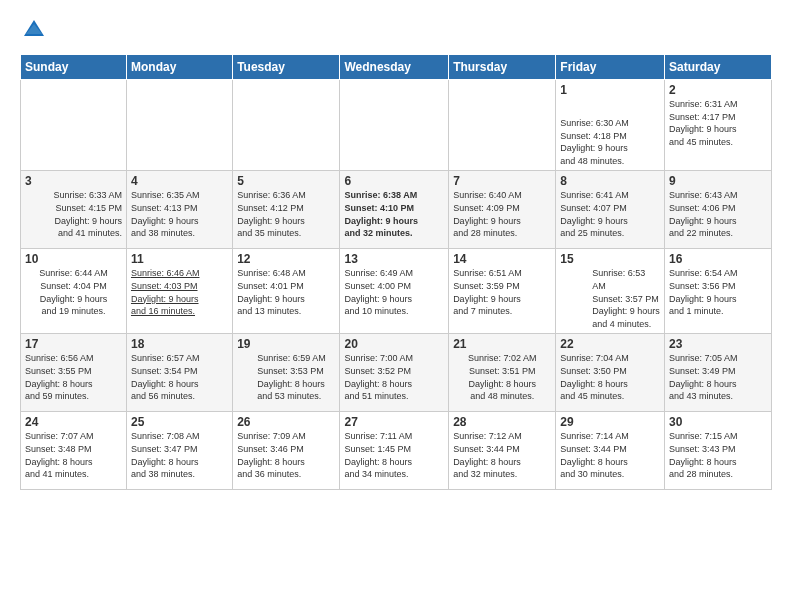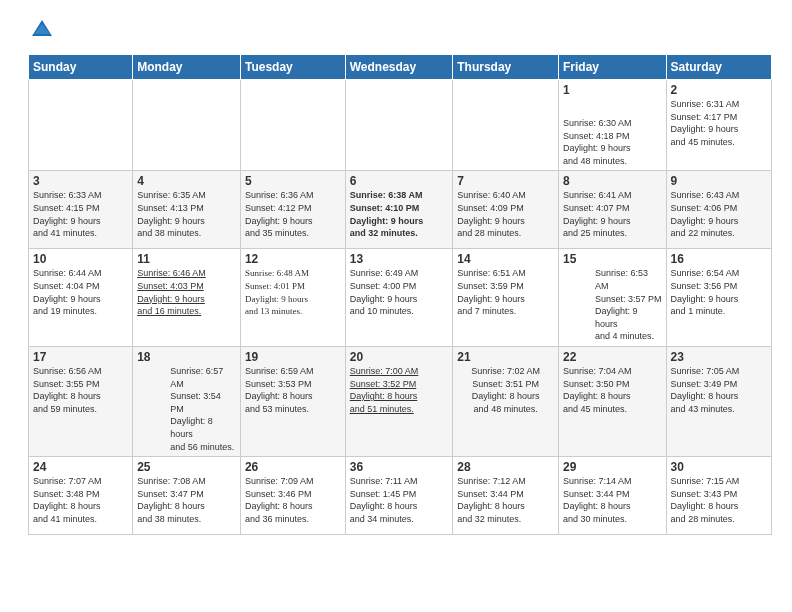--- a/index.html
+++ b/index.html
@@ -6,21 +6,21 @@
     body {
       font-family: Arial, sans-serif;
       background: #fff;
       width: 792px;
       height: 612px;
       overflow: hidden;
     }
     .page {
       width: 792px;
       height: 469px;
-      padding: 16px 20px 10px 28px;
+      padding: 16px 20px 10px 20px;
     }
     .header {
       display: flex;
       justify-content: space-between;
       align-items: flex-start;
       margin-bottom: 10px;
     }
     .logo {
       display: flex;
       align-items: center;
@@ -145,21 +145,21 @@
             <span class="day-num">2</span>
             <div class="day-info" style="white-space: pre-line;">Sunrise: 6:31 AM
 Sunset: 4:17 PM
 Daylight: 9 hours
 and 45 minutes.</div>
           </td>
         </tr>
         <tr>
           <td>
             <span class="day-num">3</span>
-            <div class="day-info" style="white-space: pre-line;">Sunrise: 6:33 AM
+            <div class="day-info" style="white-space: pre-line; text-align: right;">Sunrise: 6:33 AM
 Sunset: 4:15 PM
 Daylight: 9 hours
 and 41 minutes.</div>
           </td>
           <td>
             <span class="day-num">4</span>
             <div class="day-info" style="white-space: pre-line;">Sunrise: 6:35 AM
 Sunset: 4:13 PM
 Daylight: 9 hours
 and 38 minutes.</div>
@@ -196,35 +196,35 @@
             <span class="day-num">9</span>
             <div class="day-info" style="white-space: pre-line;">Sunrise: 6:43 AM
 Sunset: 4:06 PM
 Daylight: 9 hours
 and 22 minutes.</div>
           </td>
         </tr>
         <tr>
           <td>
             <span class="day-num">10</span>
-            <div class="day-info" style="white-space: pre-line;">Sunrise: 6:44 AM
+            <div class="day-info" style="white-space: pre-line; text-align: center;">Sunrise: 6:44 AM
 Sunset: 4:04 PM
 Daylight: 9 hours
 and 19 minutes.</div>
           </td>
           <td>
             <span class="day-num">11</span>
             <div class="day-info" style="white-space: pre-line; text-decoration: underline;">Sunrise: 6:46 AM
 Sunset: 4:03 PM
 Daylight: 9 hours
 and 16 minutes.</div>
           </td>
           <td>
             <span class="day-num">12</span>
-            <div class="day-info" style="white-space: pre-line; font-family: Liberation Serif, serif;">Sunrise: 6:48 AM
+            <div class="day-info" style="white-space: pre-line;">Sunrise: 6:48 AM
 Sunset: 4:01 PM
 Daylight: 9 hours
 and 13 minutes.</div>
           </td>
           <td>
             <span class="day-num">13</span>
             <div class="day-info" style="white-space: pre-line;">Sunrise: 6:49 AM
 Sunset: 4:00 PM
 Daylight: 9 hours
 and 10 minutes.</div>
@@ -254,35 +254,35 @@
         <tr>
           <td>
             <span class="day-num">17</span>
             <div class="day-info" style="white-space: pre-line;">Sunrise: 6:56 AM
 Sunset: 3:55 PM
 Daylight: 8 hours
 and 59 minutes.</div>
           </td>
           <td>
             <span class="day-num">18</span>
-            <div class="day-info" style="white-space: pre-line; margin-left: 33px;">Sunrise: 6:57 AM
+            <div class="day-info" style="white-space: pre-line;">Sunrise: 6:57 AM
 Sunset: 3:54 PM
 Daylight: 8 hours
 and 56 minutes.</div>
           </td>
           <td>
             <span class="day-num">19</span>
-            <div class="day-info" style="white-space: pre-line;">Sunrise: 6:59 AM
+            <div class="day-info" style="white-space: pre-line; margin-left: 20px;">Sunrise: 6:59 AM
 Sunset: 3:53 PM
 Daylight: 8 hours
 and 53 minutes.</div>
           </td>
           <td>
             <span class="day-num">20</span>
-            <div class="day-info" style="white-space: pre-line; text-decoration: underline;">Sunrise: 7:00 AM
+            <div class="day-info" style="white-space: pre-line;">Sunrise: 7:00 AM
 Sunset: 3:52 PM
 Daylight: 8 hours
 and 51 minutes.</div>
           </td>
           <td>
             <span class="day-num">21</span>
             <div class="day-info" style="white-space: pre-line; text-align: center;">Sunrise: 7:02 AM
 Sunset: 3:51 PM
 Daylight: 8 hours
 and 48 minutes.</div>
@@ -318,21 +318,21 @@
 and 38 minutes.</div>
           </td>
           <td>
             <span class="day-num">26</span>
             <div class="day-info" style="white-space: pre-line;">Sunrise: 7:09 AM
 Sunset: 3:46 PM
 Daylight: 8 hours
 and 36 minutes.</div>
           </td>
           <td>
-            <span class="day-num">36</span>
+            <span class="day-num">27</span>
             <div class="day-info" style="white-space: pre-line;">Sunrise: 7:11 AM
 Sunset: 1:45 PM
 Daylight: 8 hours
 and 34 minutes.</div>
           </td>
           <td>
             <span class="day-num">28</span>
             <div class="day-info" style="white-space: pre-line;">Sunrise: 7:12 AM
 Sunset: 3:44 PM
 Daylight: 8 hours

